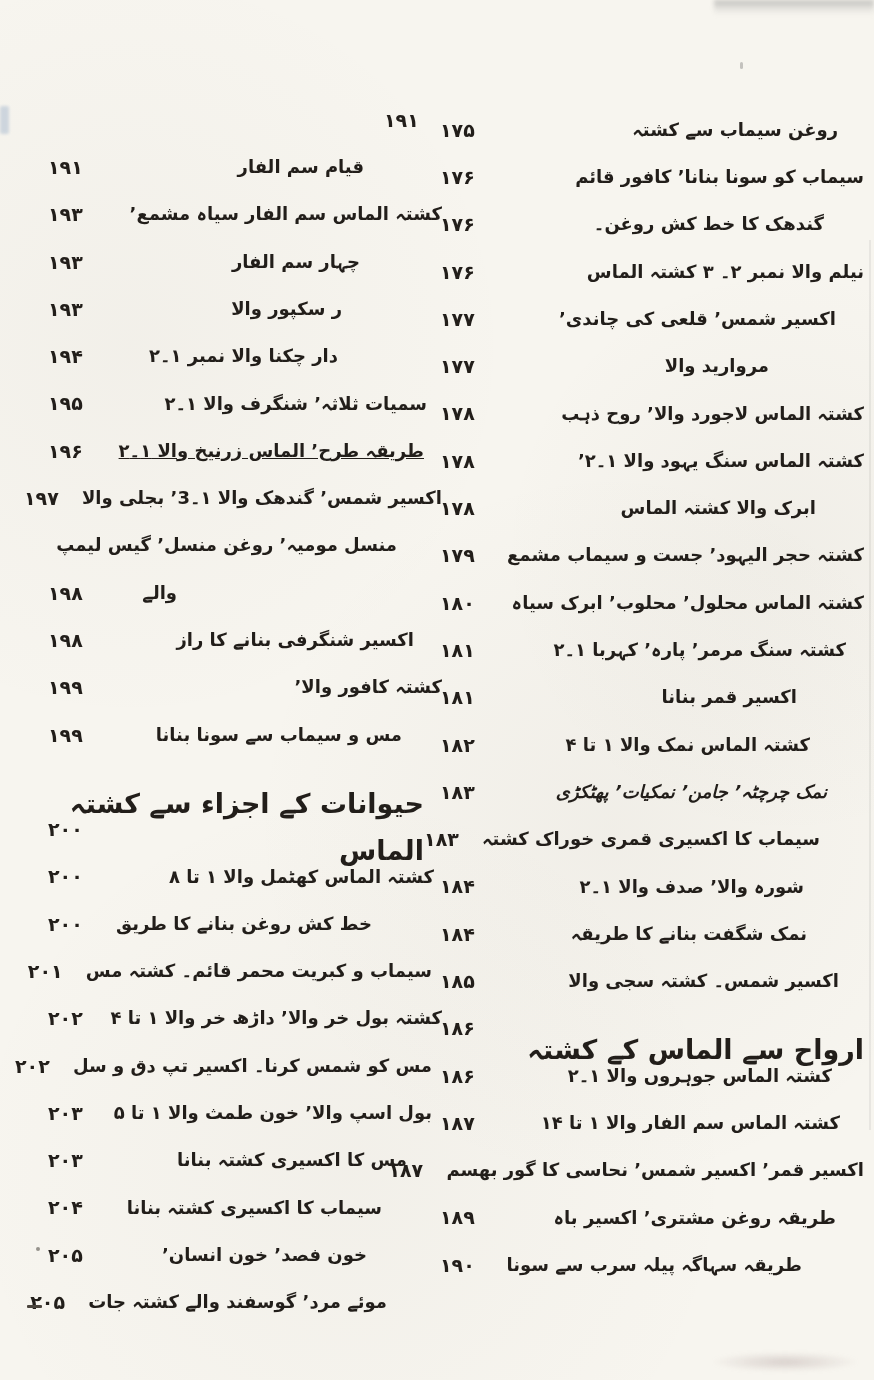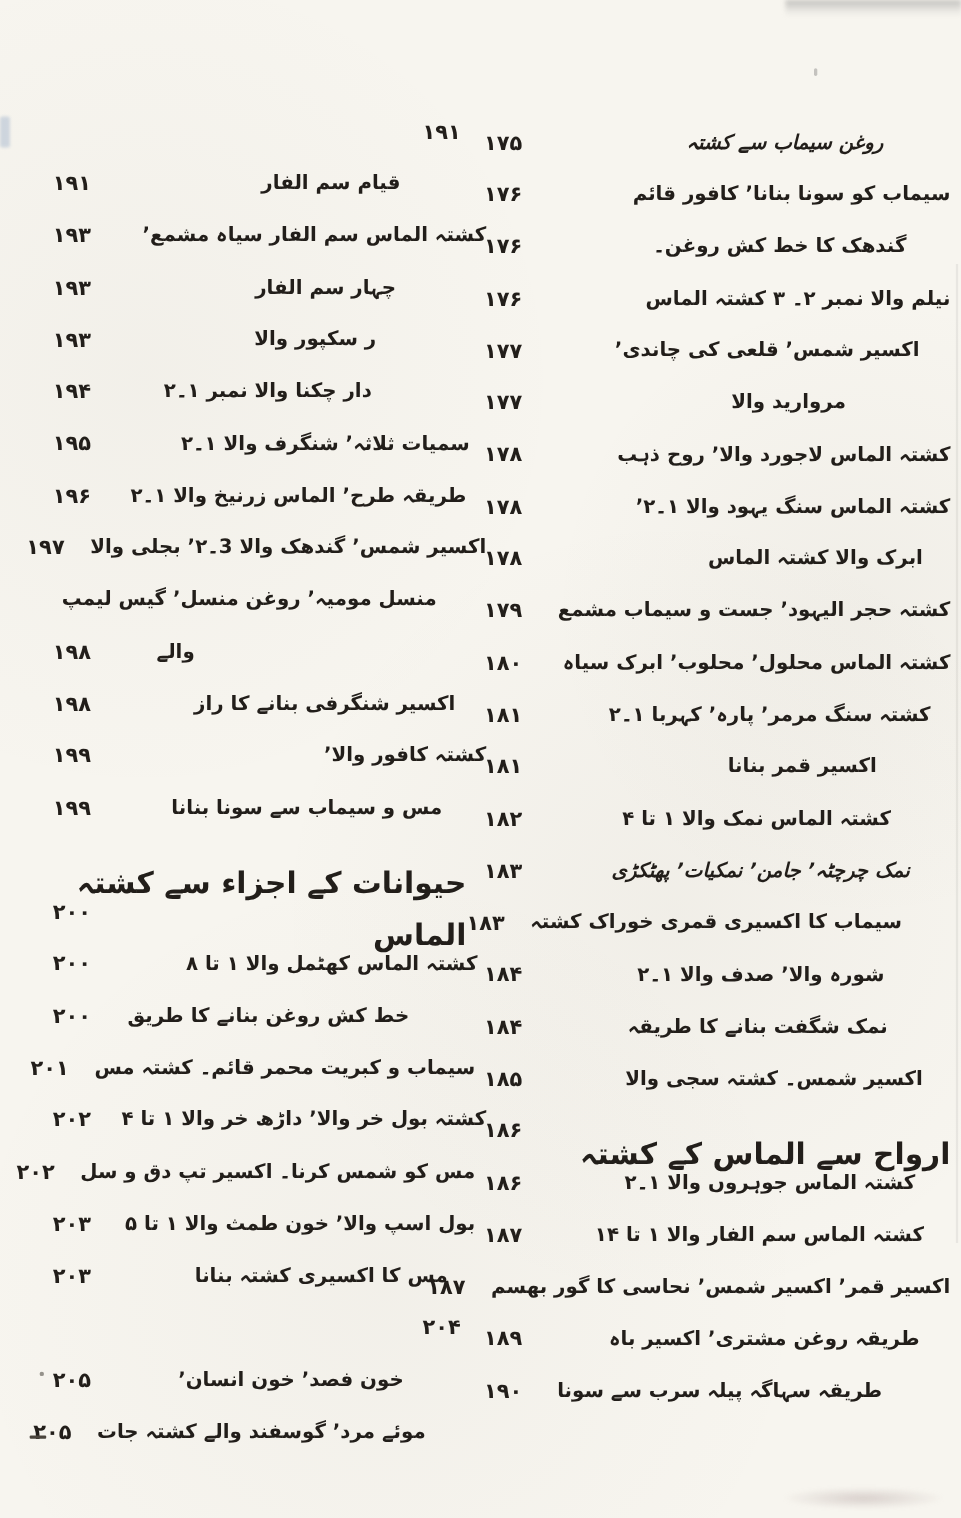--- a/index.html
+++ b/index.html
@@ -130,21 +130,21 @@
     border-radius: 2px;
   }
 </style>
 </head>
 <body>
 
 <div class="page">
 
   <div class="col col-right">
       <div class="row" dir="rtl">
-        <span class="t" style="margin-right: 61px; font-style: italic;">روغن سیماب سے کشتہ</span>
+        <span class="t" style="margin-right: 26px;">روغن سیماب سے کشتہ</span>
         <span class="n">۱۷۵</span>
       </div>
       <div class="row" dir="rtl">
         <span class="t">سیماب کو سونا بنانا’ کافور قائم</span>
         <span class="n">۱۷۶</span>
       </div>
       <div class="row" dir="rtl">
         <span class="t" style="margin-right: 40px;">گندھک کا خط کش روغن۔</span>
         <span class="n">۱۷۶</span>
       </div>
@@ -162,21 +162,21 @@
       </div>
       <div class="row" dir="rtl">
         <span class="t">کشتہ الماس لاجورد والا’ روح ذہب</span>
         <span class="n">۱۷۸</span>
       </div>
       <div class="row" dir="rtl">
         <span class="t">کشتہ الماس سنگ یہود والا ۱۔۲’</span>
         <span class="n">۱۷۸</span>
       </div>
       <div class="row" dir="rtl">
-        <span class="t" style="margin-right: 25px;">ابرک والا کشتہ الماس</span>
+        <span class="t" style="margin-right: 48px;">ابرک والا کشتہ الماس</span>
         <span class="n">۱۷۸</span>
       </div>
       <div class="row" dir="rtl">
         <span class="t">کشتہ حجر الیہود’ جست و سیماب مشمع</span>
         <span class="n">۱۷۹</span>
       </div>
       <div class="row" dir="rtl">
         <span class="t">کشتہ الماس محلول’ محلوب’ ابرک سیاہ</span>
         <span class="n">۱۸۰</span>
       </div>
@@ -260,25 +260,25 @@
       </div>
       <div class="row" dir="rtl">
         <span class="t" style="margin-right: 104px; text-align: center;">دار چکنا والا نمبر ۱۔۲</span>
         <span class="n">۱۹۴</span>
       </div>
       <div class="row" dir="rtl">
         <span class="t" style="margin-right: 15px;">سمیات ثلاثہ’ شنگرف والا ۱۔۲</span>
         <span class="n">۱۹۵</span>
       </div>
       <div class="row" dir="rtl">
-        <span class="t" style="margin-right: 18px;">طریقہ طرح’ الماس زرنیخ والا ۱۔۲</span>
+        <span class="t" style="margin-right: 18px; text-decoration: underline;">طریقہ طرح’ الماس زرنیخ والا ۱۔۲</span>
         <span class="n">۱۹۶</span>
       </div>
       <div class="row" dir="rtl">
-        <span class="t">اکسیر شمس’ گندھک والا 3۔۲’ بجلی والا</span>
+        <span class="t">اکسیر شمس’ گندھک والا ۱۔3’ بجلی والا</span>
         <span class="n">۱۹۷</span>
       </div>
       <div class="row" dir="rtl">
         <span class="t" style="margin-right: 45px;">منسل مومیہ’ روغن منسل’ گیس لیمپ</span>
         <span class="n"></span>
       </div>
       <div class="row" dir="rtl">
         <span class="t" style="margin-right: 265px;">والے</span>
         <span class="n">۱۹۸</span>
       </div>
@@ -324,20 +324,21 @@
       </div>
       <div class="row" dir="rtl">
         <span class="t" style="margin-right: 10px;">بول اسپ والا’ خون طمث والا ۱ تا ۵</span>
         <span class="n">۲۰۳</span>
       </div>
       <div class="row" dir="rtl">
         <span class="t" style="margin-right: 35px;">مس کا اکسیری کشتہ بنانا</span>
         <span class="n">۲۰۳</span>
       </div>
       <div class="row" dir="rtl">
+        <span class="t" style="margin-right: 60px;">سیماب کا اکسیری کشتہ بنانا</span>
         <span class="n">۲۰۴</span>
       </div>
       <div class="row" dir="rtl">
         <span class="t" style="margin-right: 75px;">خون فصد’ خون انسان’</span>
         <span class="n">۲۰۵</span>
       </div>
       <div class="row" dir="rtl">
         <span class="t" style="margin-right: 55px;">موئے مرد’ گوسفند والے کشتہ جات</span>
         <span class="n">۲۰۵</span>
       </div>

